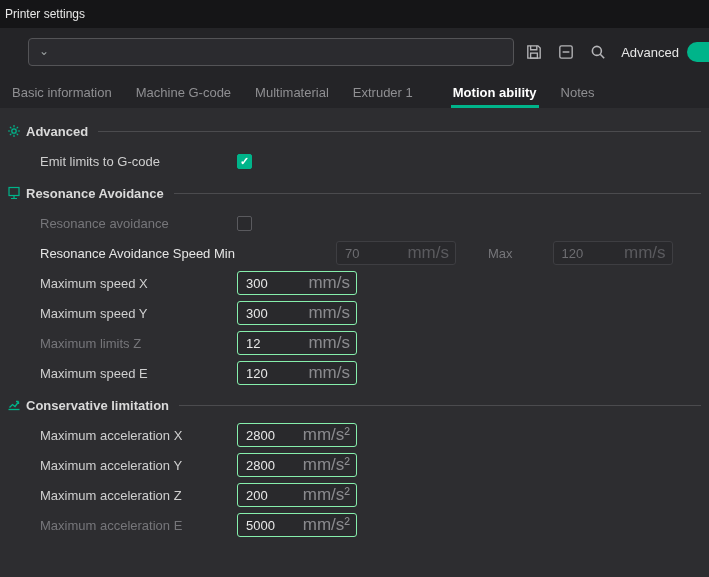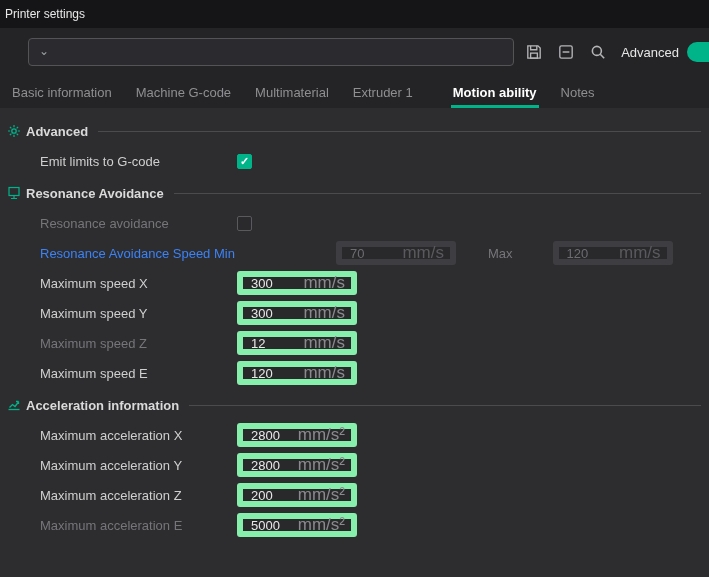--- a/index.html
+++ b/index.html
@@ -76,34 +76,34 @@
 
   .section-header { display: flex; align-items: center; height: 26px; margin: 4px 0 2px 0; }
   .section-icon { width: 16px; height: 16px; margin: 0 4px 0 6px; color: #00b48a; flex: 0 0 16px; }
   .section-icon svg { display: block; }
   .section-title { font-size: 13px; font-weight: bold; color: #dadada; margin-right: 10px; white-space: nowrap; }
   .rule { flex: 1; height: 1px; background: #4b4b4e; }
 
   .row { display: flex; align-items: center; height: 30px; padding-left: 40px; font-size: 13px; }
   .row .label { width: 197px; color: #cfcfcf; flex: 0 0 197px; }
   .row .label.dim, .dimtext { color: #76767a; }
-  .label-wide { flex: 0 0 296px; color: #3b82f6; }
+  .label-wide { flex: 0 0 296px; color: #e5e5e5; }
 
   .checkbox {
     width: 15px; height: 15px; border-radius: 2px;
     border: 1px solid #5a5a5e; background: #2a2a2d;
     display: flex; align-items: center; justify-content: center;
     cursor: pointer;
   }
   .checkbox.checked { background: #00b48a; border-color: #00b48a; }
   .checkbox.checked::after { content: "✓"; color: #ffffff; font-size: 11px; font-weight: bold; line-height: 1; }
 
   .spin {
     width: 120px; height: 24px; flex: 0 0 120px;
-    border: 6px solid #86efac; background: #29292c; border-radius: 3px;
+    border: 1px solid #86efac; background: #29292c; border-radius: 3px;
     display: flex; align-items: center; cursor: text;
   }
   .spin .val { flex: 1; padding-left: 8px; color: #e8e8e8; font-size: 13px; }
   .spin .unit { padding-right: 6px; color: #8a8a8e; font-size: 17px; }
   .spin.disabled { border-color: #3e3e42; }
   .spin.disabled .val { color: #6d6d71; }
   .spin.disabled .unit { color: #5a5a5e; }
 
   .max-label { margin-left: 32px; margin-right: 40px; color: #76767a; }
 </style>
@@ -227,21 +227,21 @@
       </span>
     </div>
     <div class="row">
       <span class="label">Maximum speed Y</span>
       <span class="spin">
         <span class="val">300</span>
         <span class="unit">mm/s</span>
       </span>
     </div>
     <div class="row">
-      <span class="label dim">Maximum speed Z</span>
+      <span class="label dim">Maximum limits Z</span>
       <span class="spin">
         <span class="val">12</span>
         <span class="unit">mm/s</span>
       </span>
     </div>
     <div class="row">
       <span class="label">Maximum speed E</span>
       <span class="spin">
         <span class="val">120</span>
         <span class="unit">mm/s</span>
@@ -249,21 +249,21 @@
     </div>
 
     <div class="section-header">
       <span class="section-icon">
         <svg viewBox="0 0 16 16" width="16" height="16">
           <path d="M2.5 12.5h11" stroke="currentColor" stroke-width="1.3" fill="none"></path>
           <path d="M3.5 10.5l3-3 2.5 2 3.5-4.5" fill="none" stroke="currentColor" stroke-width="1.3"></path>
           <path d="M12.5 4.5v2.5M12.5 4.5h-2.5" fill="none" stroke="currentColor" stroke-width="1.3"></path>
         </svg>
       </span>
-      <span class="section-title">Acceleration information</span>
+      <span class="section-title">Conservative limitation</span>
       <span class="rule"></span>
     </div>
 
     <div class="row">
       <span class="label">Maximum acceleration X</span>
       <span class="spin">
         <span class="val">2800</span>
         <span class="unit">mm/s²</span>
       </span>
     </div>

